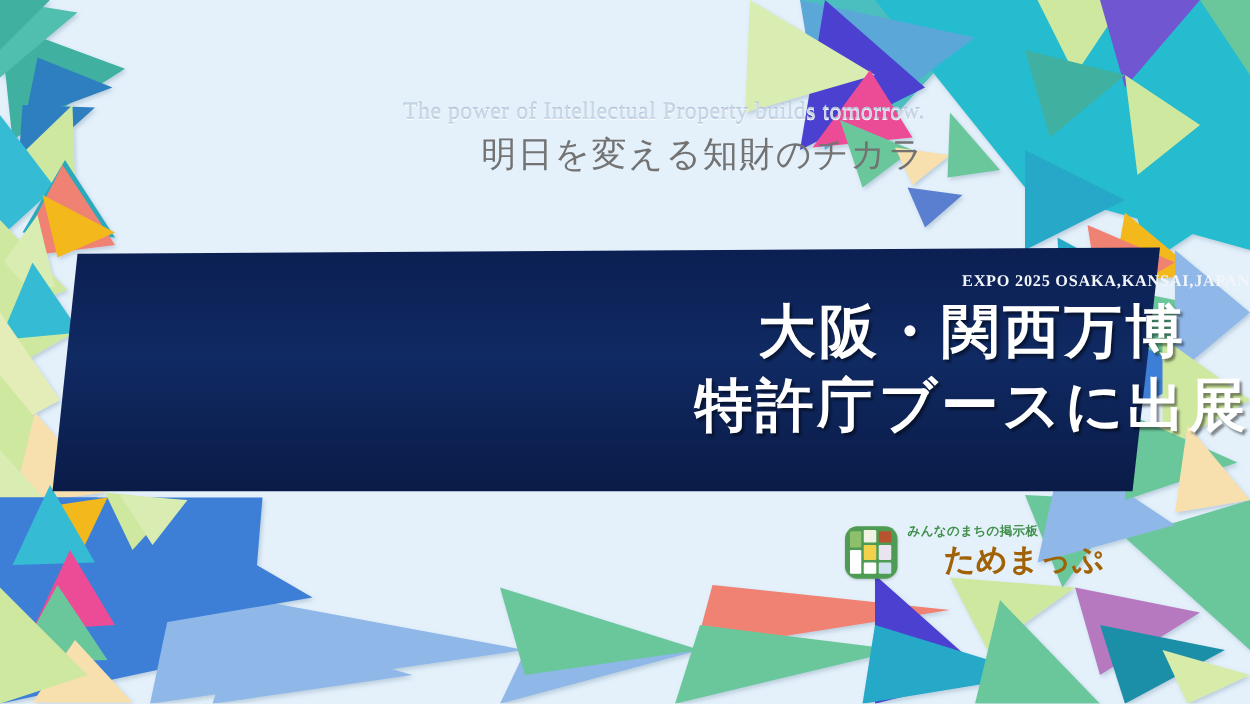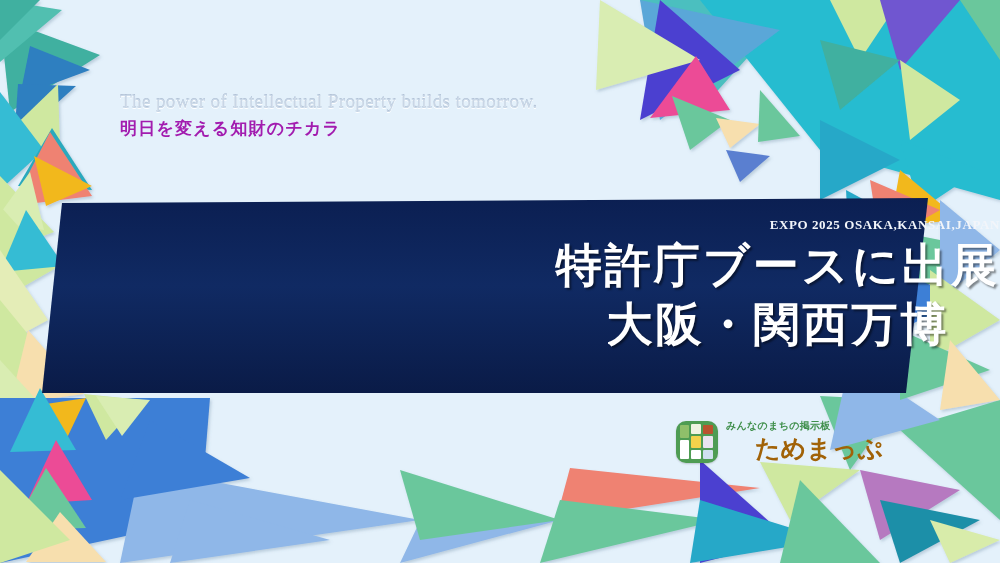--- a/index.html
+++ b/index.html
@@ -16,34 +16,34 @@
   #deco{position:absolute;left:0;top:0;width:1000px;height:563px;}
 
   
   .banner{
     position:absolute;left:0;top:0;width:1000px;height:563px;
     pointer-events:none;
   }
 
   
   .tagline{
-    position:absolute;left:120px;top:92px;width:620px;
+    position:absolute;left:120px;top:80px;width:620px;text-align:right;
   }
   .tagline-en{
     font-family:"Liberation Serif","DejaVu Serif",serif;
     font-size:19px;letter-spacing:.4px;
     color:#c8d6e6;
     text-shadow:0 1px 0 #ffffff, 0 -1px 0 #b4c4d8;
     white-space:nowrap;
     line-height:1.1;
   }
   .tagline-ja{
     margin-top:5px;
-    font-size:17px;font-weight:bold;letter-spacing:1.2px;
-    color:#a21caf;
+    font-size:28px;font-weight:normal;letter-spacing:1.2px;
+    color:#737373;
     white-space:nowrap;
     line-height:1.25;
   }
 
   
   .headline-wrap{
     position:absolute;left:0;top:203px;width:1000px;height:190px;
     display:flex;flex-direction:column;align-items:flex-end;
     justify-content:flex-start;
   }
@@ -187,22 +187,22 @@
   </svg>
 
   <div class="tagline">
     <div class="tagline-en">The power of Intellectual Property builds tomorrow.</div>
     <div class="tagline-ja">明日を変える知財のチカラ</div>
   </div>
 
   <div class="headline-wrap">
     <div class="expo-kicker">EXPO 2025 OSAKA,KANSAI,JAPAN</div>
     <div class="headline">
+      <div>大阪・関西万博</div>
       <div>特許庁ブースに出展</div>
-      <div>大阪・関西万博</div>
     </div>
   </div>
 
   <div class="logo">
     <div class="logo-mark" id="logo-mark">
         <i style="left: 4px; top: 4px; width: 9px; height: 13px; background: rgb(143, 191, 106);"></i>
         <i style="left: 15px; top: 3px; width: 10px; height: 10px; background: rgb(240, 243, 226);"></i>
         <i style="left: 27px; top: 4px; width: 10px; height: 9px; background: rgb(185, 83, 47);"></i>
         <i style="left: 4px; top: 19px; width: 9px; height: 19px; background: rgb(255, 255, 255);"></i>
         <i style="left: 15px; top: 15px; width: 10px; height: 12px; background: rgb(242, 210, 75);"></i>

